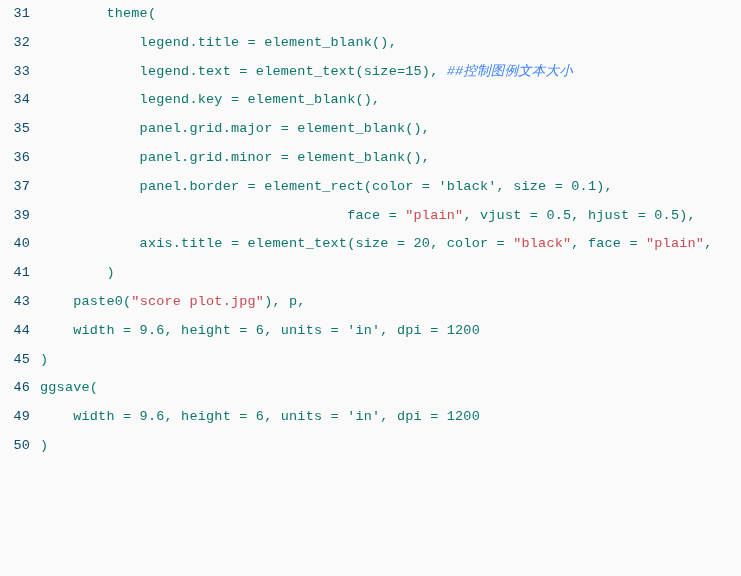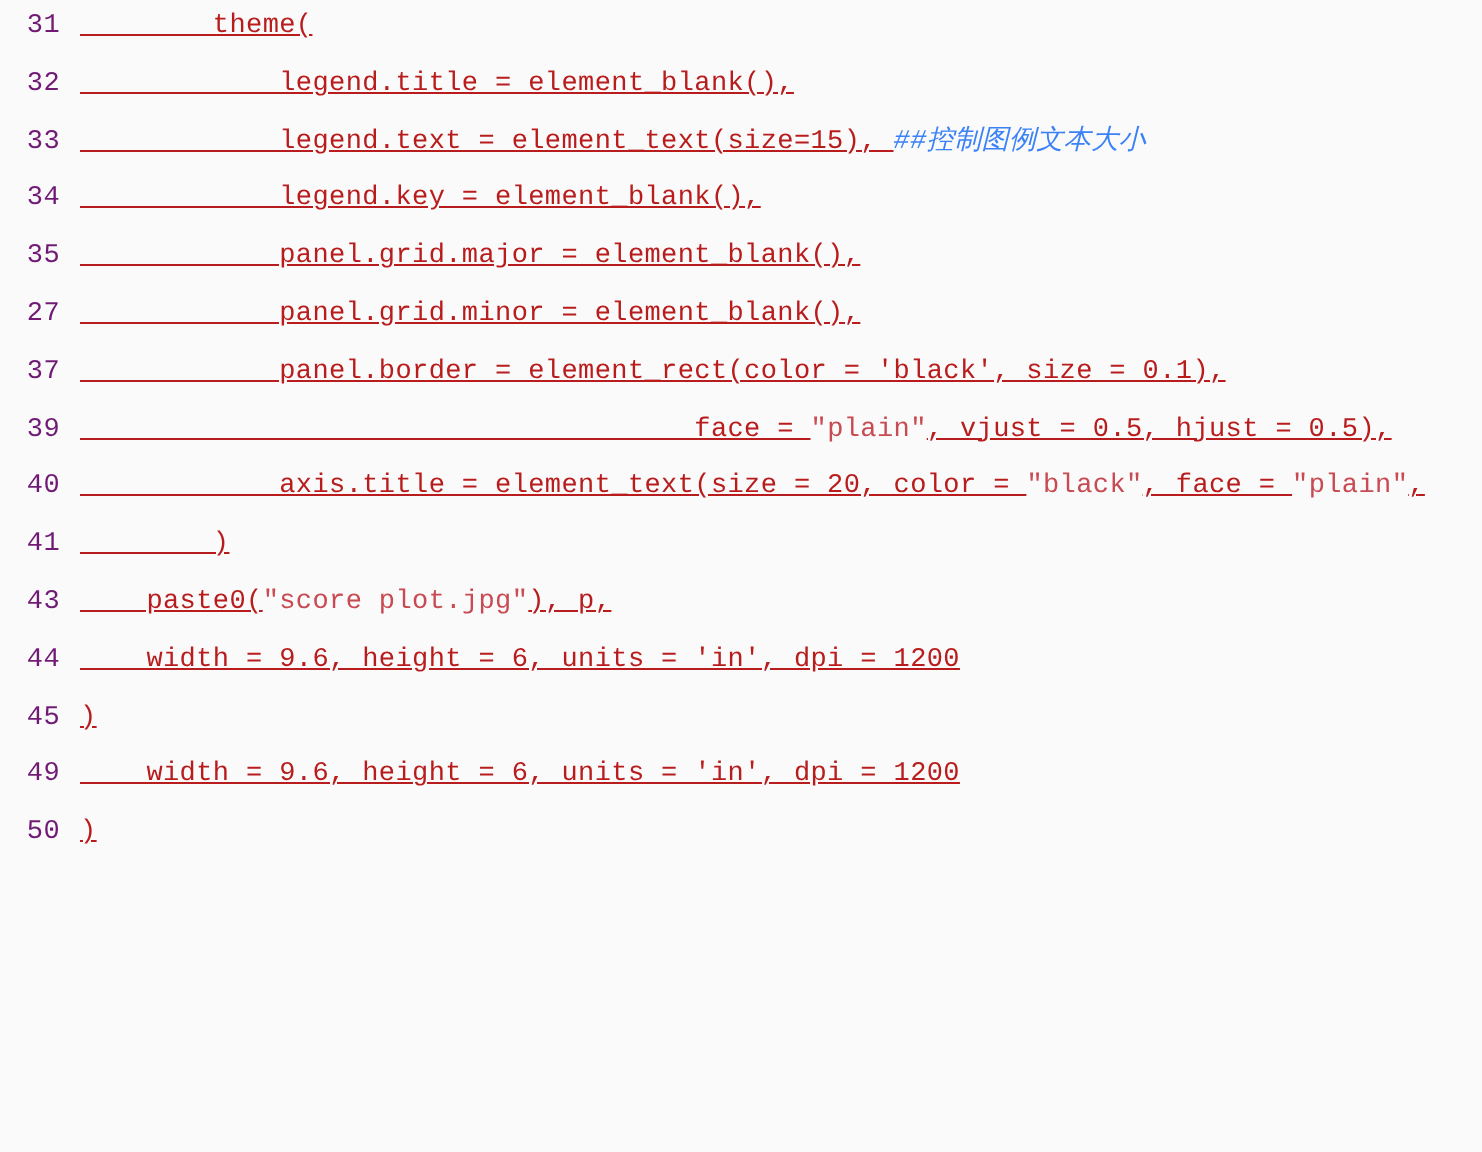--- a/index.html
+++ b/index.html
@@ -13,45 +13,46 @@
     overflow:hidden;
     letter-spacing:0.2px;
   }
   .code-block { display:block; }
   .line { display:flex; align-items:flex-start; white-space:pre; }
   .gutter {
     width:40px;
     min-width:40px;
     text-align:right;
     padding-right:10px;
-    color:#701a75;
+    color:#0c4a6e;
     user-select:none;
   }
   .content {
     flex:1;
     white-space:pre;
     color:#555;
   }
   
   .tok-str  { color:#c84a52; }          
   .tok-cmt  { color:#3b82f6; font-style:italic; }
-  .tok-id   { color:#b91c1c;text-decoration:underline; }
+  .tok-id   { color:#0f766e; }
 </style>
 </head>
 <body>
 
 <div class="code-block" id="code-root">
     <div class="line"><span class="gutter">31</span><span class="content"><span class="tok-id">        theme(</span></span></div>
     <div class="line"><span class="gutter">32</span><span class="content"><span class="tok-id">            legend.title = element_blank(),</span></span></div>
     <div class="line"><span class="gutter">33</span><span class="content"><span class="tok-id">            legend.text = element_text(size=15), </span><span class="tok-cmt">##控制图例文本大小</span></span></div>
     <div class="line"><span class="gutter">34</span><span class="content"><span class="tok-id">            legend.key = element_blank(),</span></span></div>
     <div class="line"><span class="gutter">35</span><span class="content"><span class="tok-id">            panel.grid.major = element_blank(),</span></span></div>
-    <div class="line"><span class="gutter">27</span><span class="content"><span class="tok-id">            panel.grid.minor = element_blank(),</span></span></div>
+    <div class="line"><span class="gutter">36</span><span class="content"><span class="tok-id">            panel.grid.minor = element_blank(),</span></span></div>
     <div class="line"><span class="gutter">37</span><span class="content"><span class="tok-id">            panel.border = element_rect(color = 'black', size = 0.1),</span></span></div>
     <div class="line"><span class="gutter">39</span><span class="content"><span class="tok-id">                                     face = </span><span class="tok-str">"plain"</span><span class="tok-id">, vjust = 0.5, hjust = 0.5),</span></span></div>
     <div class="line"><span class="gutter">40</span><span class="content"><span class="tok-id">            axis.title = element_text(size = 20, color = </span><span class="tok-str">"black"</span><span class="tok-id">, face = </span><span class="tok-str">"plain"</span><span class="tok-id">,</span></span></div>
     <div class="line"><span class="gutter">41</span><span class="content"><span class="tok-id">        )</span></span></div>
     <div class="line"><span class="gutter">43</span><span class="content"><span class="tok-id">    paste0(</span><span class="tok-str">"score plot.jpg"</span><span class="tok-id">), p,</span></span></div>
     <div class="line"><span class="gutter">44</span><span class="content"><span class="tok-id">    width = 9.6, height = 6, units = 'in', dpi = 1200</span></span></div>
     <div class="line"><span class="gutter">45</span><span class="content"><span class="tok-id">)</span></span></div>
+    <div class="line"><span class="gutter">46</span><span class="content"><span class="tok-id">ggsave(</span></span></div>
     <div class="line"><span class="gutter">49</span><span class="content"><span class="tok-id">    width = 9.6, height = 6, units = 'in', dpi = 1200</span></span></div>
     <div class="line"><span class="gutter">50</span><span class="content"><span class="tok-id">)</span></span></div>
   </div>
 
 </body></html>

